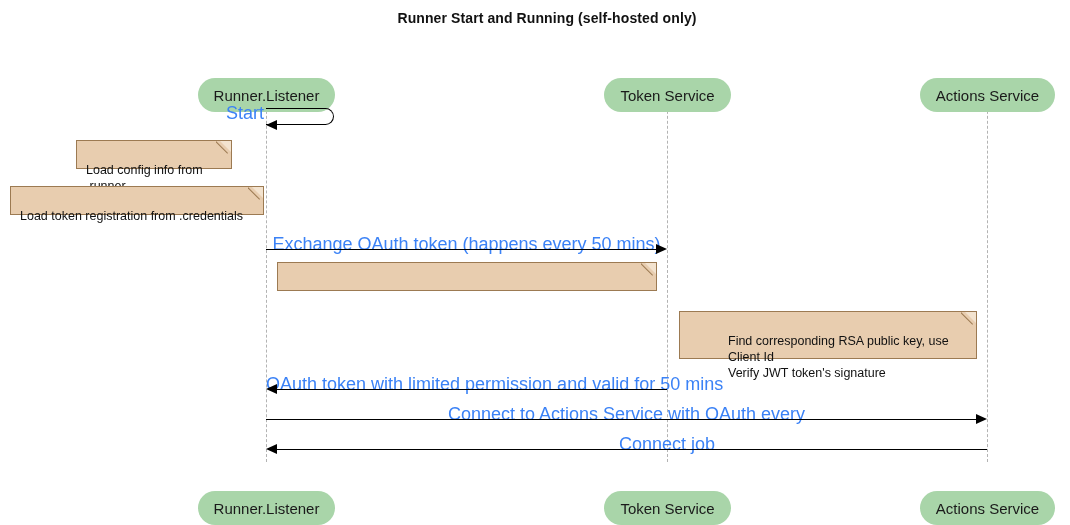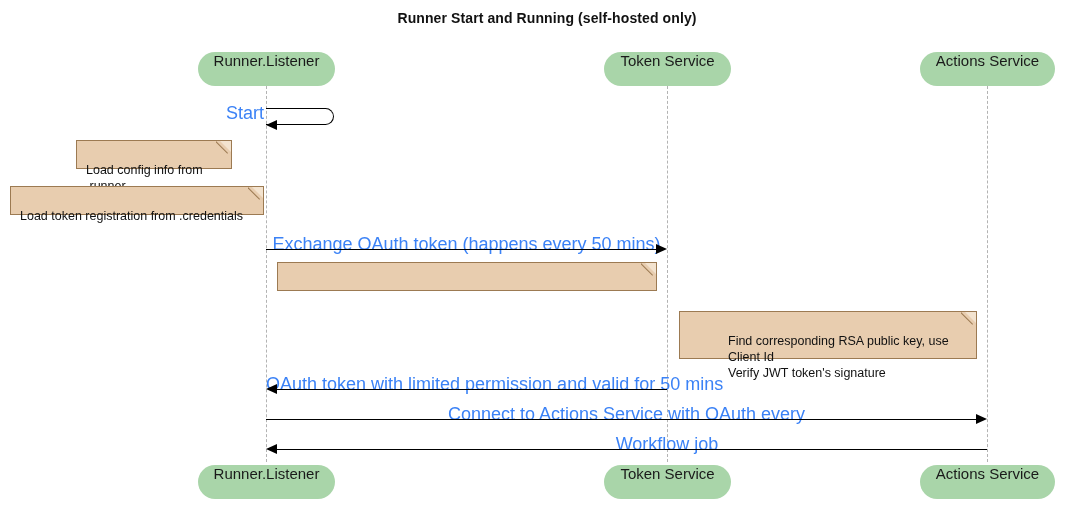--- a/index.html
+++ b/index.html
@@ -31,25 +31,27 @@
     letter-spacing: 0.1px;
     padding-left: 12px;
   }
   
   .participant {
     position: absolute;
     height: 34px;
     border-radius: 17px;
     background: #a9d5a9;
     display: flex;
+    align-items: center;
     justify-content: center;
     font-size: 15px;
     color: #1a1a1a;
     box-sizing: border-box;
     white-space: nowrap;
+    margin-top: 26px;
   }
   
   .lifeline {
     position: absolute;
     width: 0;
     border-left: 1px dashed #b3b3b3;
   }
   
   .msg-line {
     position: absolute;
@@ -180,21 +182,21 @@
   </div>
 
   <div class="msg-label" style="left:266px; top:374px; width:401px;">OAuth token with limited permission and valid for 50 mins</div>
   <div class="msg-line" style="left:277px; top:389px; width:390px;"></div>
   <div class="arrow-head left" style="left:266px; top:383.5px;"></div>
 
   <div class="msg-label" style="left:266px; top:404px; width:721px;">Connect to Actions Service with OAuth every</div>
   <div class="msg-line" style="left:266px; top:419px; width:710px;"></div>
   <div class="arrow-head right" style="left:976px; top:413.5px;"></div>
 
-  <div class="msg-label" style="left:567px; top:434px; width:200px;">Workflow job</div>
+  <div class="msg-label" style="left:567px; top:434px; width:200px;">Connect job</div>
   <div class="msg-line" style="left:277px; top:449px; width:710px;"></div>
   <div class="arrow-head left" style="left:266px; top:443.5px;"></div>
 
   <div class="participant" style="left:198px; top:465px; width:137px;">
     <span>Runner.Listener</span>
   </div>
   <div class="participant" style="left:604px; top:465px; width:127px;">
     <span>Token Service</span>
   </div>
   <div class="participant" style="left:920px; top:465px; width:135px;">

